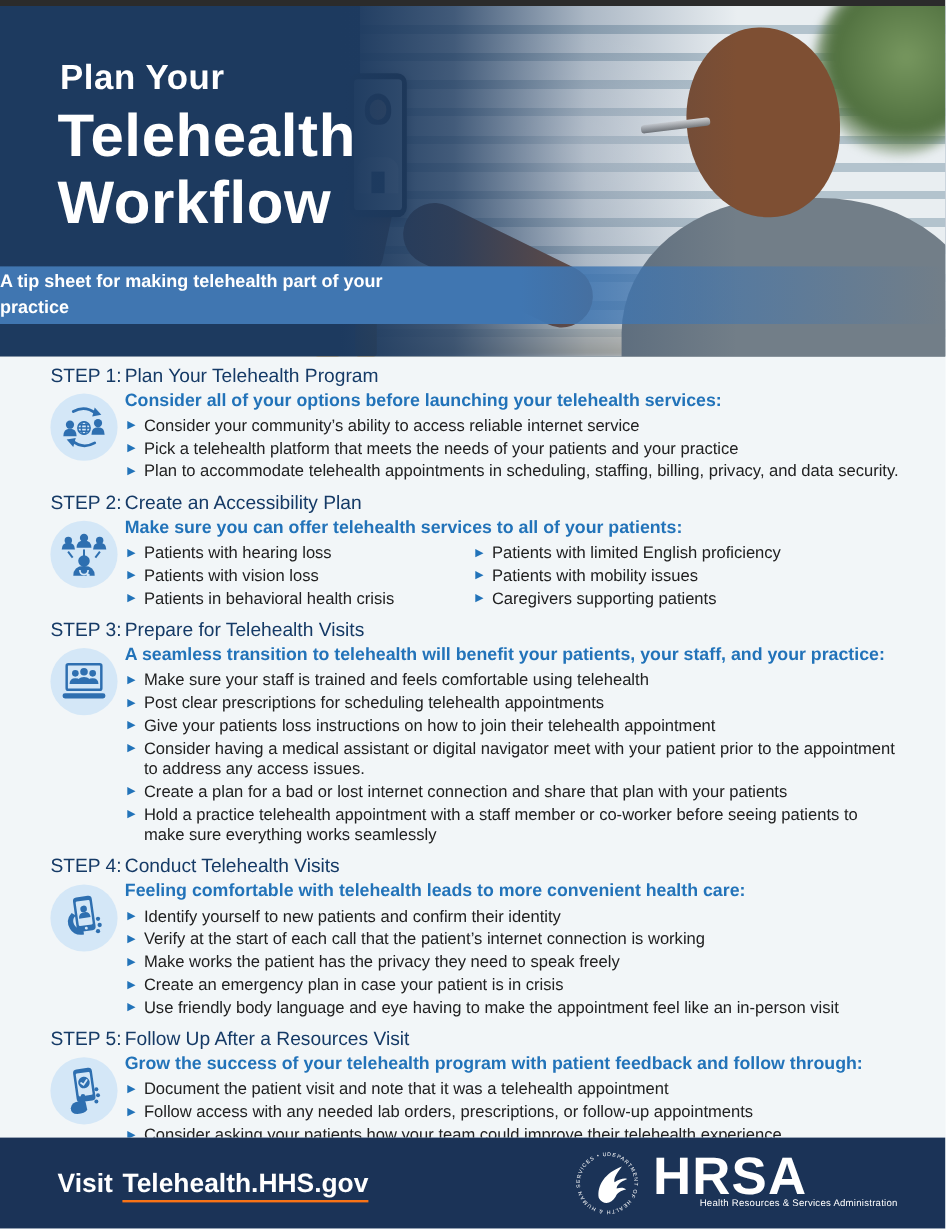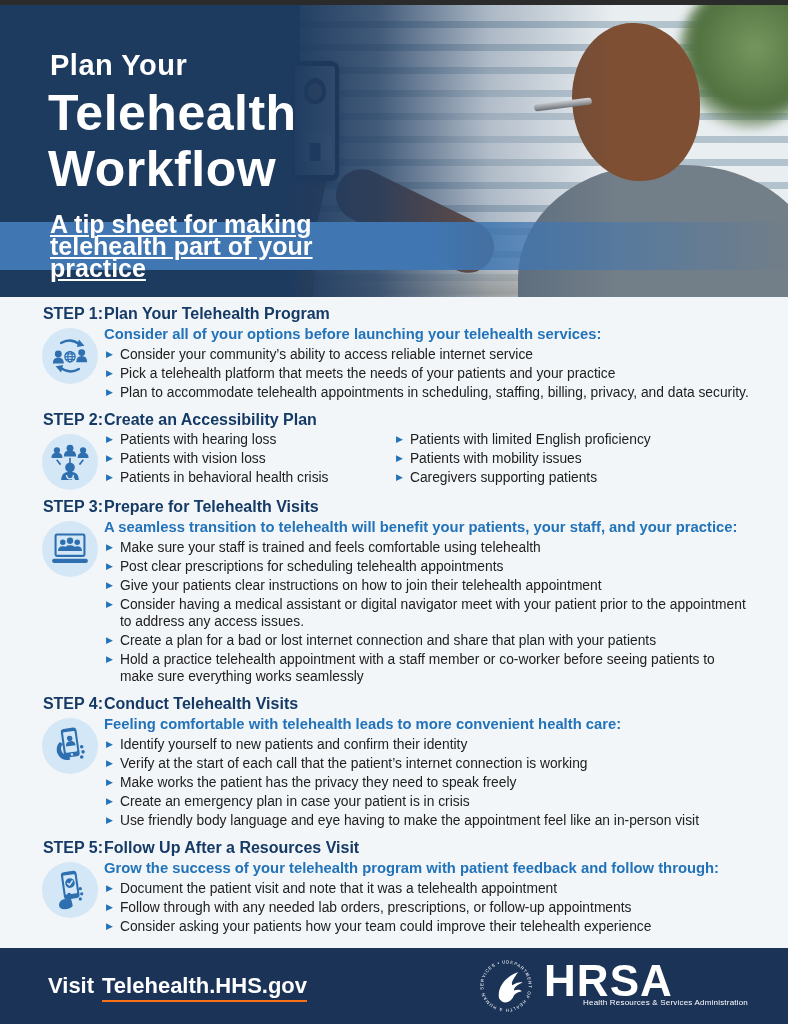--- a/index.html
+++ b/index.html
@@ -39,26 +39,26 @@
   .bottle{position:absolute; background:linear-gradient(180deg,#d89a3a,#b9770f); border-radius:3px;}
   .bottle::before{content:""; position:absolute; left:-2px; top:-7px; right:-2px; height:8px; background:#e9e5da; border-radius:2px;}
   .b1{left:262px; top:258px; width:22px; height:34px;}
   .b2{left:296px; top:263px; width:18px; height:29px;}
   .fade{position:absolute; inset:0; z-index:2;
     background:linear-gradient(90deg, #1d3a5f 0%, #1d3a5f 36%, rgba(29,58,95,.82) 48%, rgba(29,58,95,.3) 62%, rgba(29,58,95,0) 78%);}
   .eyebrow{position:absolute; z-index:4; left:50px; top:44px; color:#fff; font-size:29px; font-weight:700; letter-spacing:.5px;}
   h1.title{position:absolute; z-index:4; left:48px; top:80px; color:#fff; font-size:50px; line-height:56px; font-weight:800; letter-spacing:.5px;}
   .band{position:absolute; z-index:3; left:0; top:217px; height:48px; width:100%; display:flex; align-items:center;
     background:linear-gradient(90deg, var(--band_blue) 0%, var(--band_blue) 55%, rgba(64,118,177,.45) 82%, rgba(64,118,177,0) 100%);}
-  .band-text{margin-left:50px; max-width:340px; color:#fff; font-weight:700; font-size:25px; line-height:22px;text-decoration:underline;}
+  .band-text{max-width:340px; color:#fff; font-weight:700; font-size:15px; line-height:22px;}
 
   
   main{flex:1; padding:7px 38px 0 42px; overflow:hidden;}
   section.step{margin-bottom:7px;}
-  .step-head{display:flex; color:var(--heading_navy); font-weight:700; font-size:16px; line-height:20px; margin-bottom:1px;text-align:center;}
+  .step-head{display:flex; color:var(--heading_navy); font-weight:400; font-size:16px; line-height:20px; margin-bottom:1px;}
   .step-label{min-width:62px; flex:none;}
   .step-body{display:flex;}
   .icon-col{width:62px; flex:none; padding-top:3px;}
   .icon-circle{width:56px; height:56px; border-radius:50%; background:var(--icon_bg); display:flex; align-items:center; justify-content:center;}
   .icon-circle svg{width:44px; height:44px;}
   .step-content{flex:1; min-width:0;}
   .lead{color:var(--accent_blue); font-weight:700; font-size:14.8px; line-height:18px; margin-bottom:3px;}
   ul.bullets{list-style:none;}
   ul.bullets li{display:flex; font-size:13.8px; line-height:17px; color:var(--text_dark); margin-bottom:2px;}
   .marker{flex:none; color:var(--accent_blue); font-size:9px; line-height:17px; margin:0 7px 0 2px;}
@@ -183,20 +183,21 @@
     <rect x="47.6" y="28" width="2.4" height="9" transform="rotate(38 49 32)"></rect>
     <circle cx="32" cy="40" r="7"></circle>
                   <path d="M19 58 q0 -12 13 -12 q13 0 13 12 z"></path>
                 </g>
     <path d="M27 51 q0 5.5 5 5.5 q5 0 5 -5.5" fill="none" stroke="#d4e7f7" stroke-width="2"></path>
     <circle cx="37" cy="57" r="2" fill="#d4e7f7"></circle>
               </svg>
             </div>
           </div>
           <div class="step-content">
+            <div class="lead">Make sure you can offer telehealth services to all of your patients:</div>
             <div class="two-col">
               <ul class="bullets">
                 <li>
                   <span class="marker">▶</span>
                   <span>Patients with hearing loss</span>
                 </li>
                 <li>
                   <span class="marker">▶</span>
                   <span>Patients with vision loss</span>
                 </li>
@@ -251,21 +252,21 @@
               <li>
                 <span class="marker">▶</span>
                 <span>Make sure your staff is trained and feels comfortable using telehealth</span>
               </li>
               <li>
                 <span class="marker">▶</span>
                 <span>Post clear prescriptions for scheduling telehealth appointments</span>
               </li>
               <li>
                 <span class="marker">▶</span>
-                <span>Give your patients clear instructions on how to join their telehealth appointment</span>
+                <span>Give your patients loss instructions on how to join their telehealth appointment</span>
               </li>
               <li>
                 <span class="marker">▶</span>
                 <span>Consider having a medical assistant or digital navigator meet with your patient prior to the appointment to address any access issues.</span>
               </li>
               <li>
                 <span class="marker">▶</span>
                 <span>Create a plan for a bad or lost internet connection and share that plan with your patients</span>
               </li>
               <li>
@@ -355,21 +356,21 @@
           </div>
           <div class="step-content">
             <div class="lead">Grow the success of your telehealth program with patient feedback and follow through:</div>
             <ul class="bullets">
               <li>
                 <span class="marker">▶</span>
                 <span>Document the patient visit and note that it was a telehealth appointment</span>
               </li>
               <li>
                 <span class="marker">▶</span>
-                <span>Follow through with any needed lab orders, prescriptions, or follow-up appointments</span>
+                <span>Follow access with any needed lab orders, prescriptions, or follow-up appointments</span>
               </li>
               <li>
                 <span class="marker">▶</span>
                 <span>Consider asking your patients how your team could improve their telehealth experience</span>
               </li>
             </ul>
           </div>
         </div>
       </section>
     </main>

